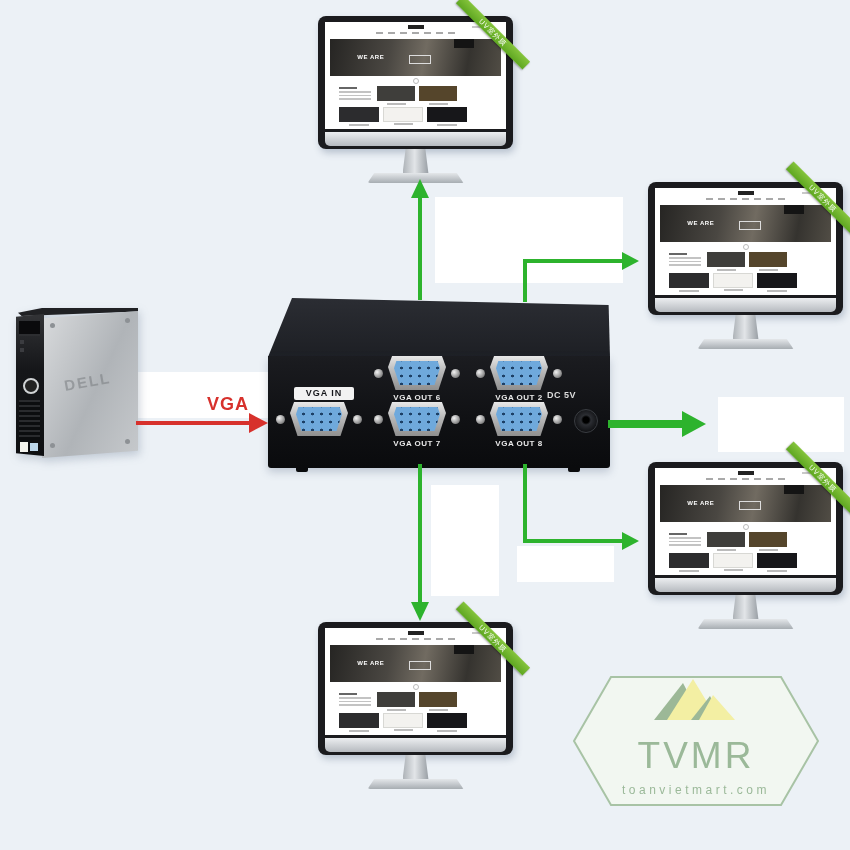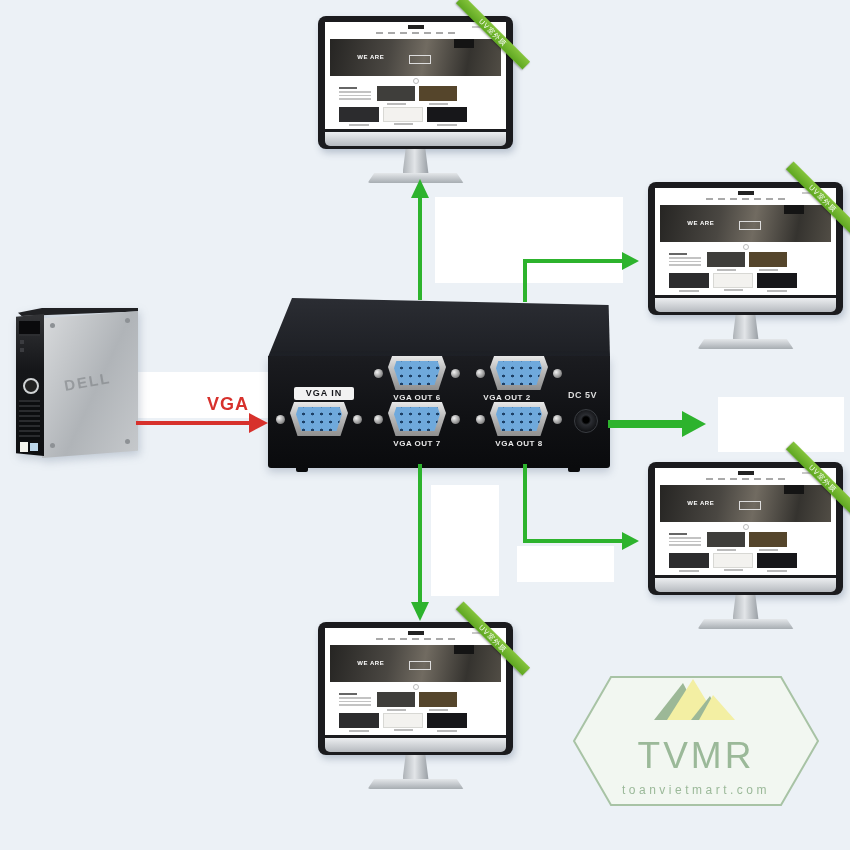--- a/index.html
+++ b/index.html
@@ -24,21 +24,21 @@
   .splitter{position:absolute;left:268px;top:298px;width:342px;height:176px;z-index:3;}
   .sp-top{position:absolute;left:0;top:0;width:342px;height:59px;background:linear-gradient(180deg,#2b2d33,#1d1f24);clip-path:polygon(24px 0,99.6% 7px,100% 100%,0 100%);}
   .sp-front{position:absolute;left:0;top:58px;width:342px;height:112px;background:linear-gradient(180deg,#1b1c20,#101114 55%,#0a0b0d);border-radius:0 0 3px 3px;box-shadow:0 4px 8px rgba(60,80,110,.25);}
   .sp-foot{position:absolute;top:169px;width:12px;height:5px;background:#0a0b0d;border-radius:0 0 2px 2px;}
   .port-group{position:absolute;display:flex;align-items:center;gap:5px;}
   .screw{width:9px;height:9px;border-radius:50%;background:radial-gradient(circle at 35% 35%,#f2f2f2,#9c9c9c 55%,#4e4e4e);}
   .vga-shell{width:58px;height:34px;background:linear-gradient(180deg,#e8e8e8,#b9b9b9 45%,#8f8f8f);clip-path:polygon(7% 0,93% 0,100% 32%,87% 100%,13% 100%,0 32%);position:relative;}
   .vga-pins{position:absolute;left:6px;top:5px;right:6px;bottom:5px;background-color:#6fa9dc;clip-path:polygon(5% 0,95% 0,100% 30%,88% 100%,12% 100%,0 30%);background-image:radial-gradient(circle,#1d4066 1.3px,rgba(0,0,0,0) 1.6px);background-size:9px 8px;background-position:3px 3px;}
   .port-label{position:absolute;width:86px;text-align:center;color:#e9e9e9;font-size:8px;font-weight:bold;letter-spacing:.5px;}
   .vga-in-label{position:absolute;left:26px;top:89px;width:60px;height:13px;line-height:13px;background:#f2f2f2;color:#15161a;font-size:9px;font-weight:bold;text-align:center;border-radius:2px;letter-spacing:1px;}
-  .dc-label{position:absolute;left:300px;top:92px;width:46px;color:#dcdcdc;font-size:9px;font-weight:bold;letter-spacing:.5px;}
+  .dc-label{position:absolute;left:279px;top:92px;width:46px;color:#dcdcdc;font-size:9px;font-weight:bold;letter-spacing:.5px;}
   .dc-port{position:absolute;left:306px;top:111px;width:22px;height:22px;border-radius:50%;background:radial-gradient(circle at 50% 45%,#000 3px,#2c2e33 5px,#121316 70%);border:1px solid #3a3d42;}
 
   
   .pc{position:absolute;left:16px;top:311px;width:122px;height:147px;z-index:3;filter:drop-shadow(2px 4px 4px rgba(70,90,120,.25));}
   .pc-side{position:absolute;left:26px;top:0;width:96px;height:147px;background:linear-gradient(115deg,#d9dbdd,#b0b4b8 55%,#c6c9cc);clip-path:polygon(0 5%,100% 0,100% 95%,0 100%);}
   .pc-side .logo{position:absolute;left:22px;top:62px;transform:rotate(-10deg);color:rgba(120,124,128,.55);font-size:15px;font-weight:bold;letter-spacing:2px;}
   .pc-screw{position:absolute;width:5px;height:5px;border-radius:50%;background:#8d9195;}
   .pc-front{position:absolute;left:0;top:3px;width:28px;height:142px;background:linear-gradient(180deg,#323336,#151619 40%,#0e0f11);clip-path:polygon(0 2%,100% 0,100% 100%,0 98%);}
   .pc-odd{position:absolute;left:3px;top:7px;width:21px;height:13px;background:#0a0a0c;border-bottom:2px solid #2d2e31;}
   .pc-btn{position:absolute;width:4px;height:4px;background:#3b3c40;}
@@ -172,21 +172,21 @@
     </div>
     <div class="port-label" style="left:106px;top:95px;">VGA OUT 6</div>
 
     <div class="port-group" style="left:208px;top:58px;">
       <i class="screw"></i>
       <div class="vga-shell">
           <div class="vga-pins"></div>
         </div>
       <i class="screw"></i>
     </div>
-    <div class="port-label" style="left:196px;top:95px;">VGA OUT 2</div>
+    <div class="port-label" style="left:208px;top:95px;">VGA OUT 2</div>
 
     <div class="port-group" style="left:106px;top:104px;">
       <i class="screw"></i>
       <div class="vga-shell">
           <div class="vga-pins"></div>
         </div>
       <i class="screw"></i>
     </div>
     <div class="port-label" style="left:106px;top:141px;">VGA OUT 7</div>
 

